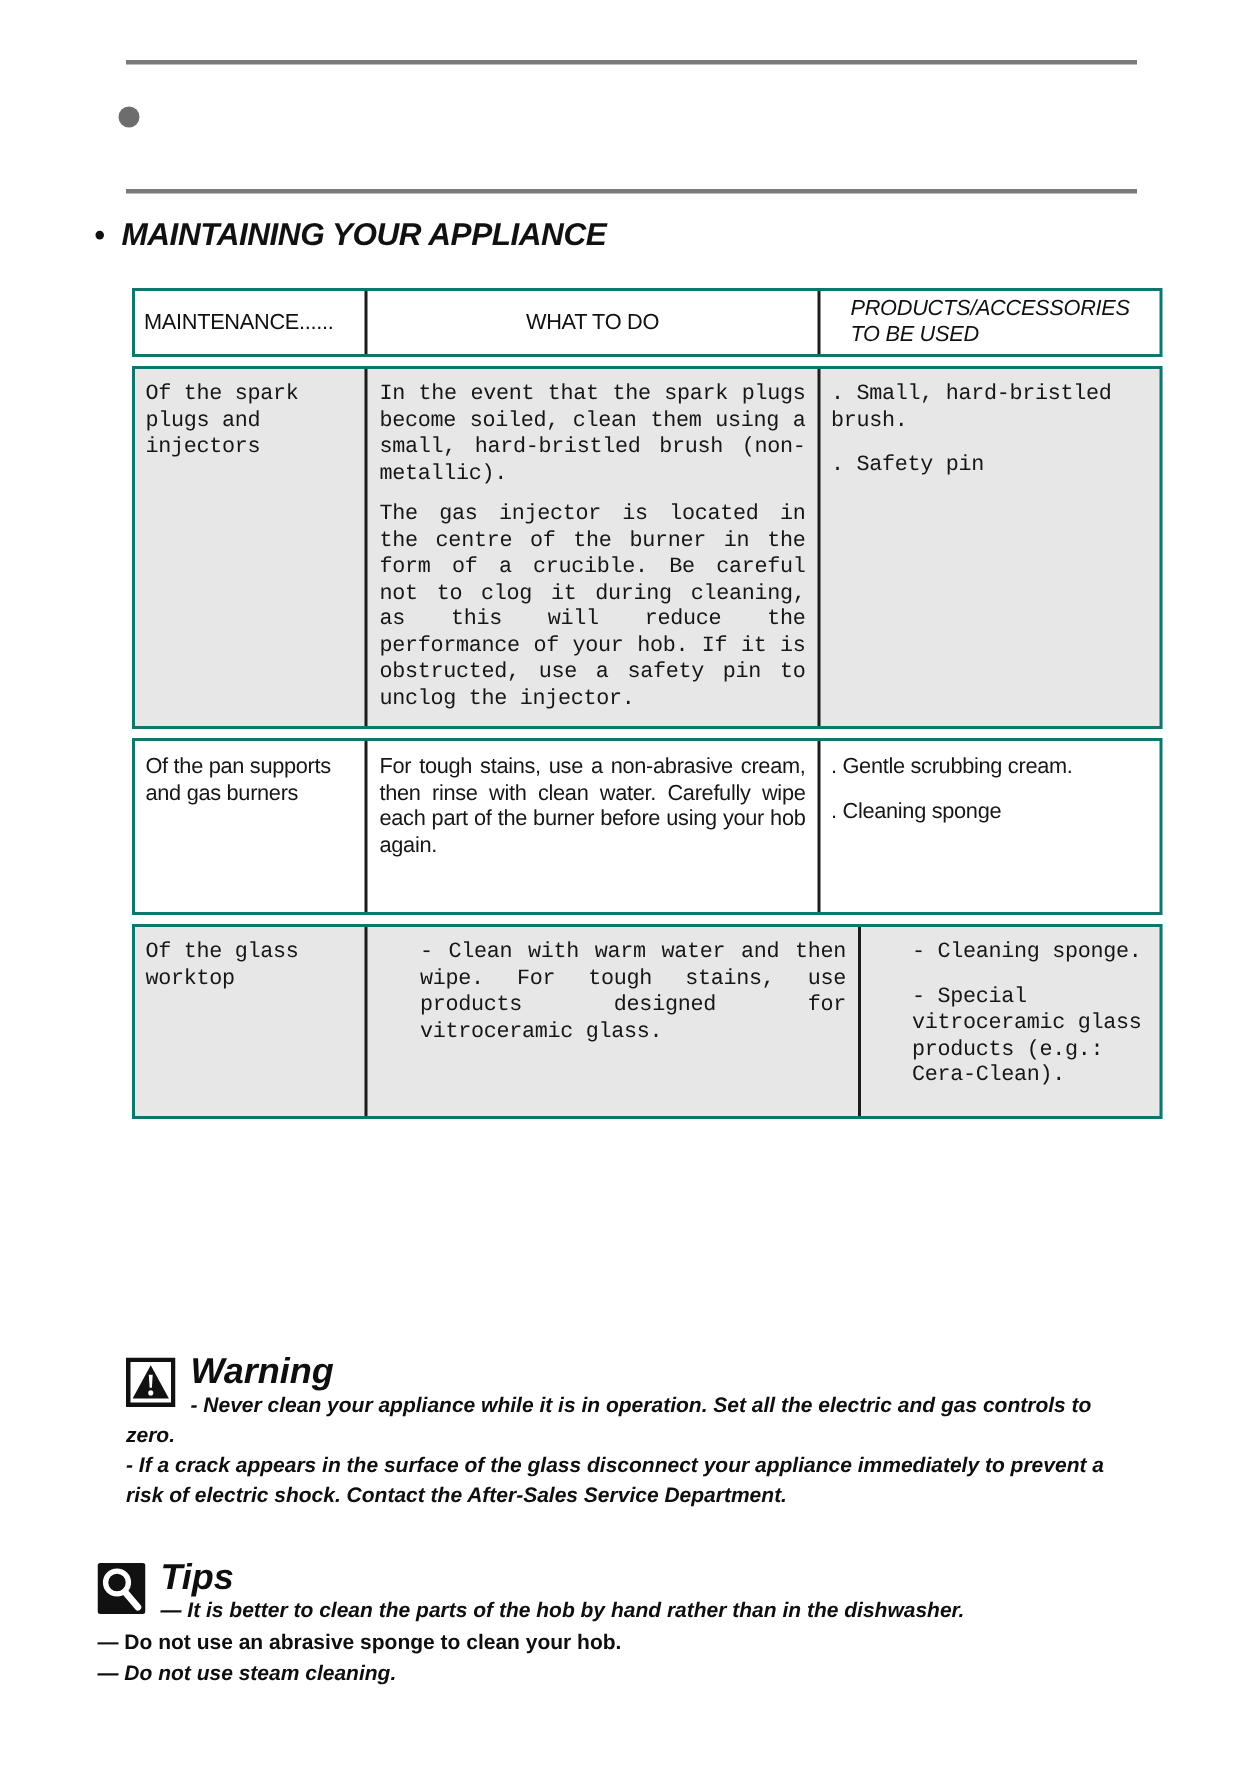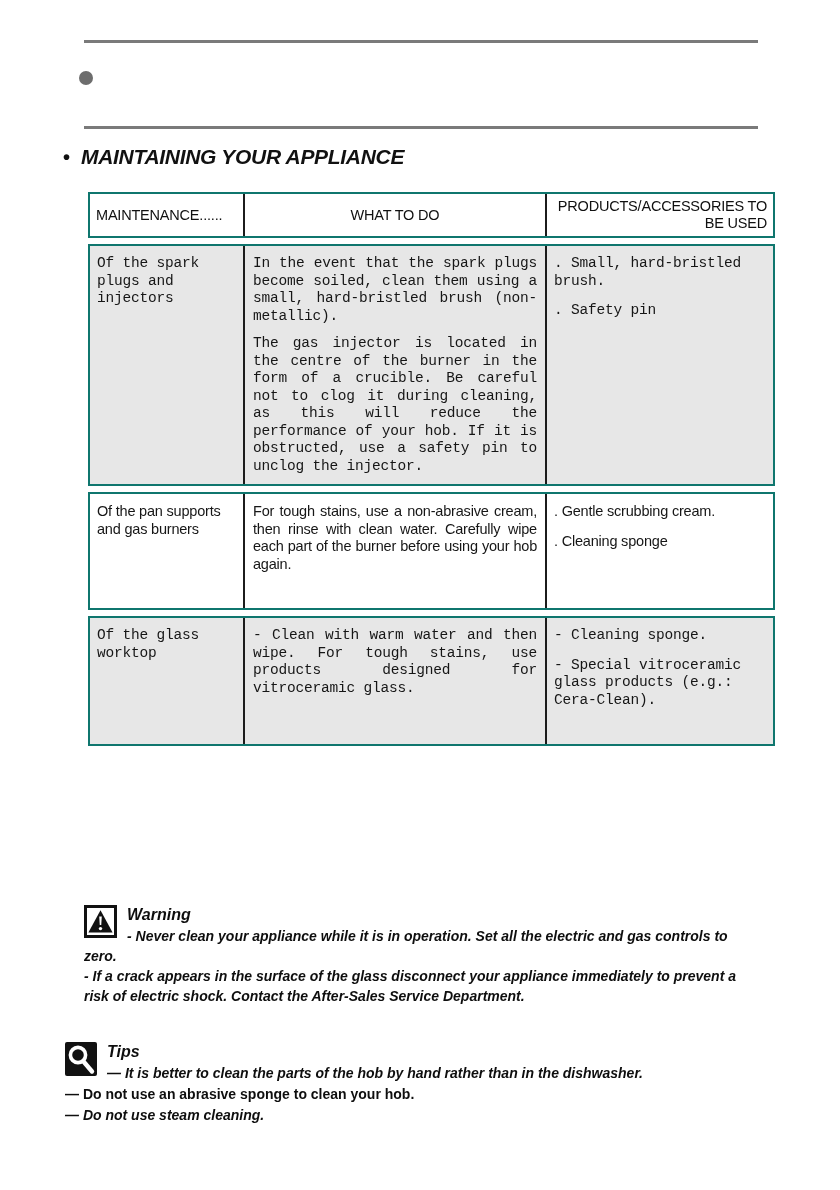--- a/index.html
+++ b/index.html
@@ -27,39 +27,39 @@
   .tbox { display:flex; border:2px solid #0f766e; background:#fff; }
   .tbox + .tbox { margin-top:6px; }
   .c1 { width:155px; flex:none; border-right:2px solid #1c1c1c; }
   .c2 { width:302px; flex:none; border-right:2px solid #1c1c1c; }
   .c3 { flex:1; }
   .thead { height:46px; }
   .thead .hc { display:flex; align-items:center; font-size:14.5px; line-height:17px;
     letter-spacing:-0.2px; color:#101010; }
   .thead .c1 { padding:2px 4px 2px 6px; justify-content:flex-start; }
   .thead .c2 { justify-content:center; text-align:center; }
-  .thead .c3 { justify-content:center; text-align:right; padding:2px 6px; }
+  .thead .c3 { justify-content:center; text-align:left; padding:2px 20px;font-style:italic; }
   .trow { align-items:stretch; }
   .trow.shaded { background:#e7e7e7;font-family:Liberation Mono, monospace; }
   .row1 { min-height:170px; }
   .row2 { min-height:118px; }
-  .row3 { min-height:130px; }
+  .row3 { min-height:130px;gap:27px; }
   .cellpad { padding:9px 7px; font-size:14.5px; line-height:17.5px; letter-spacing:-0.2px; }
   .c2 .cellpad { padding:9px 8px;border-radius:12px; }
   .what p { text-align:justify; margin:0 0 10px 0; }
   .what p:last-child { margin-bottom:0; }
   .prod p { margin:0 0 12px 0; }
   .prod p:last-child { margin-bottom:0; }
 
   
   .note { position:absolute; color:#0e0e0e; }
   .note-warning { left:84px; top:903px; width:678px; }
   .note-tips { left:65px; top:1040px; width:681px; }
   .note .icon { float:left; margin:2px 10px 2px 0; }
-  .note-title { font-style:italic; font-weight:bold; font-size:16px; line-height:23px; }
+  .note-title { font-style:italic; font-weight:bold; font-size:24px; line-height:23px; }
   .note p { font-weight:bold; font-size:14px; line-height:20px; }
   .note p.it { font-style:italic; }
   .note-tips p { line-height:21px; }
 
   svg { display:block; }
 </style>
 </head>
 <body>
 
 <div class="page">

